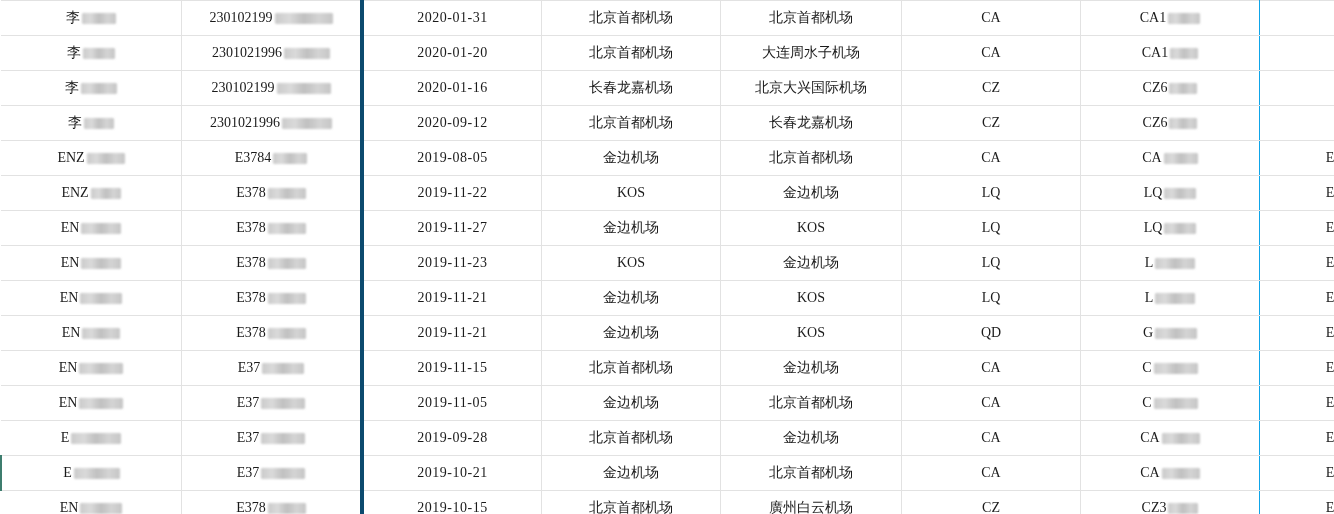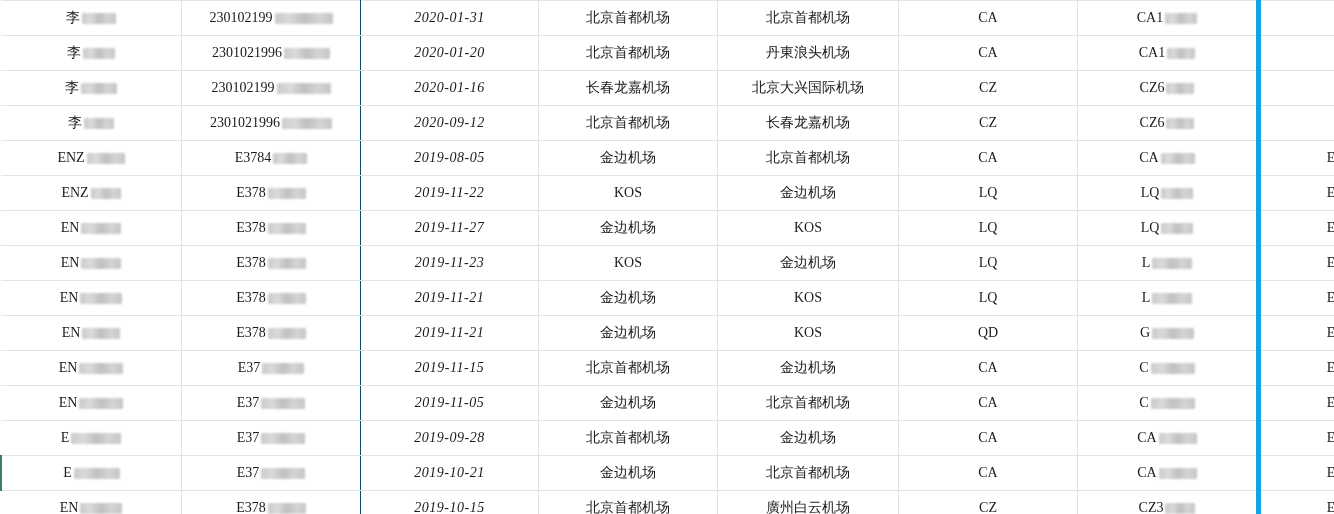--- a/index.html
+++ b/index.html
@@ -25,35 +25,34 @@
     height: 34px;
     padding: 0 6px;
     font-size: 14px;
     text-align: center;
     vertical-align: middle;
     white-space: nowrap;
     overflow: hidden;
   }
   
   td.c0 { border-right: 1px solid #e2e2e2; width: 168px; }
-  td.c1 { border-right: 1px solid #0c4a6e; width: 166px; text-decoration: underline; }
+  td.c1 { border-right: 4px solid #0c4a6e; width: 166px; text-decoration: underline; }
   td.c2 { border-right: 1px solid #e2e2e2; width: 165px; }
   td.c3 { border-right: 1px solid #e2e2e2; width: 166px; }
   td.c4 { border-right: 1px solid #e2e2e2; width: 168px; }
   td.c5 { border-right: 1px solid #e2e2e2; width: 166px; }
-  td.c6 { border-right: 5px solid #0ea5e9; width: 166px; }
+  td.c6 { border-right: 1px solid #0ea5e9; width: 166px; }
   td.c7 { width: 169px; }
 
   td.c0, td.c1, td.c6 {
     font-size: 13px;
   }
   td.c2 {
     font-family: "Liberation Serif", "DejaVu Serif", serif;
     letter-spacing: 0.5px;
-    font-style: italic;
   }
   td.c7 {
     font-size: 13px;
     letter-spacing: 0.4px;
   }
   
   .redact {
     display: inline-block;
     vertical-align: middle;
     height: 11px;
@@ -84,21 +83,21 @@
         <td class="c4"><span class="txt">北京首都机场</span></td>
         <td class="c5"><span class="txt">CA</span></td>
         <td class="c6"><span class="txt">CA1</span><span class="redact" style="width: 32px;"></span></td>
         <td class="c7"></td>
       </tr>
       <tr>
         <td class="c0"><span class="txt">李</span><span class="redact" style="width: 32px;"></span></td>
         <td class="c1"><span class="txt">2301021996</span><span class="redact" style="width: 46px;"></span></td>
         <td class="c2"><span class="txt">2020-01-20</span></td>
         <td class="c3"><span class="txt">北京首都机场</span></td>
-        <td class="c4"><span class="txt">丹東浪头机场</span></td>
+        <td class="c4"><span class="txt">大连周水子机场</span></td>
         <td class="c5"><span class="txt">CA</span></td>
         <td class="c6"><span class="txt">CA1</span><span class="redact" style="width: 28px;"></span></td>
         <td class="c7"></td>
       </tr>
       <tr>
         <td class="c0"><span class="txt">李</span><span class="redact" style="width: 36px;"></span></td>
         <td class="c1"><span class="txt">230102199</span><span class="redact" style="width: 54px;"></span></td>
         <td class="c2"><span class="txt">2020-01-16</span></td>
         <td class="c3"><span class="txt">长春龙嘉机场</span></td>
         <td class="c4"><span class="txt">北京大兴国际机场</span></td>

